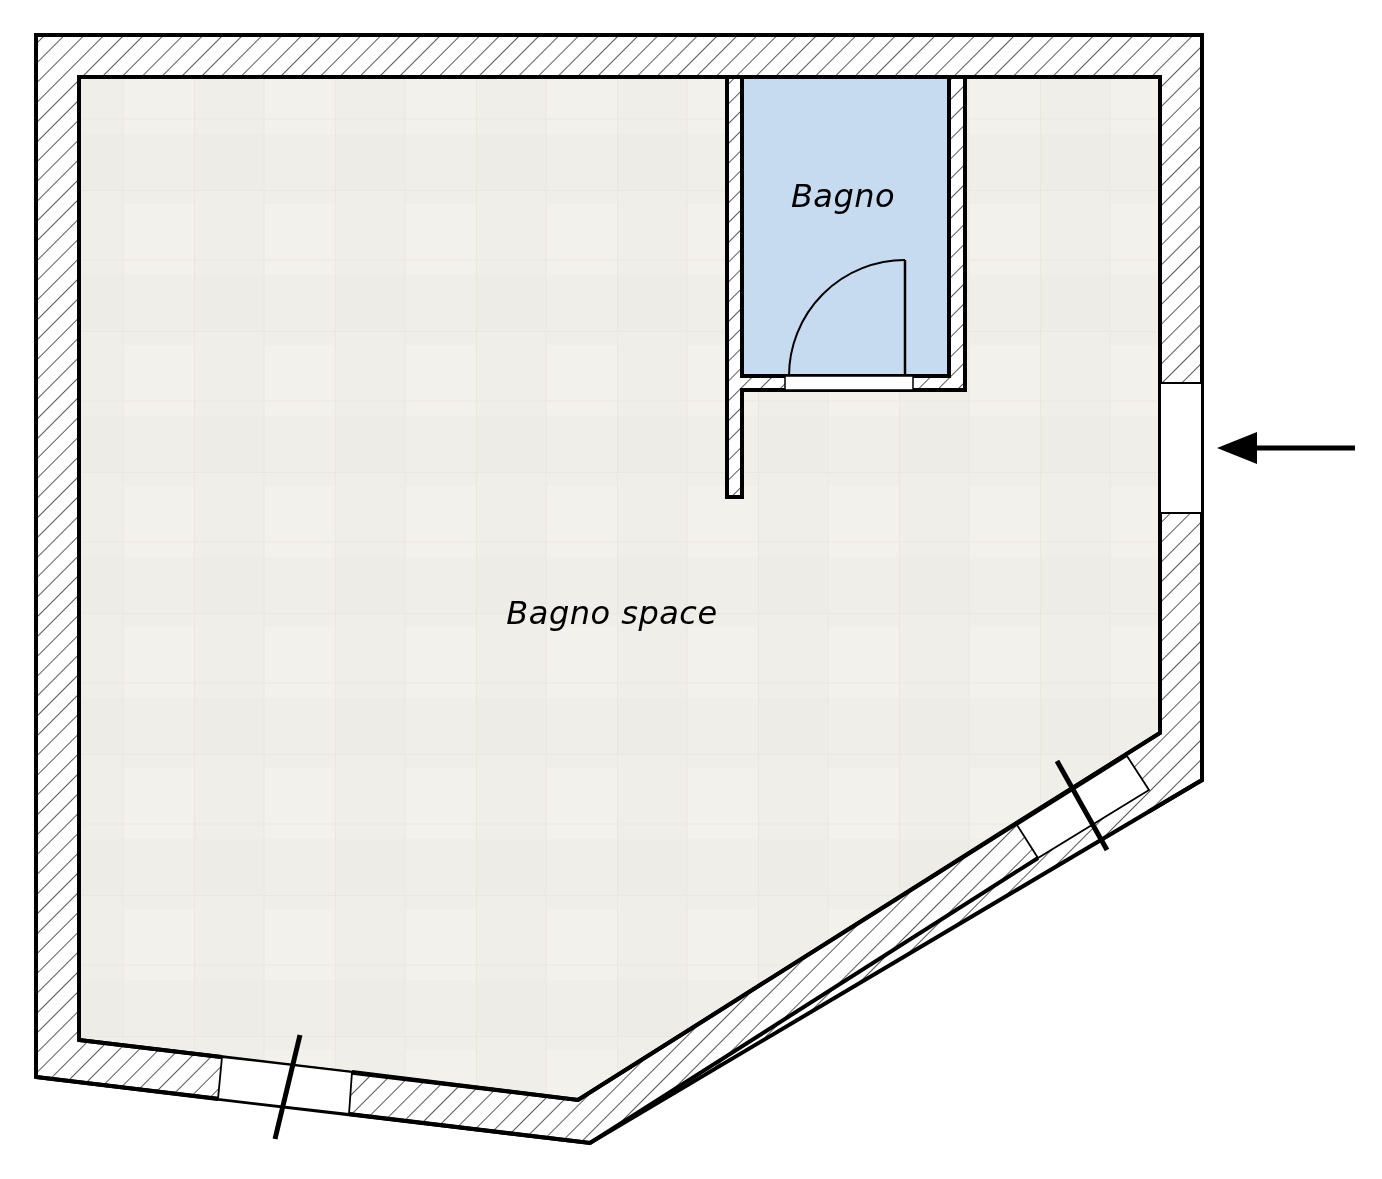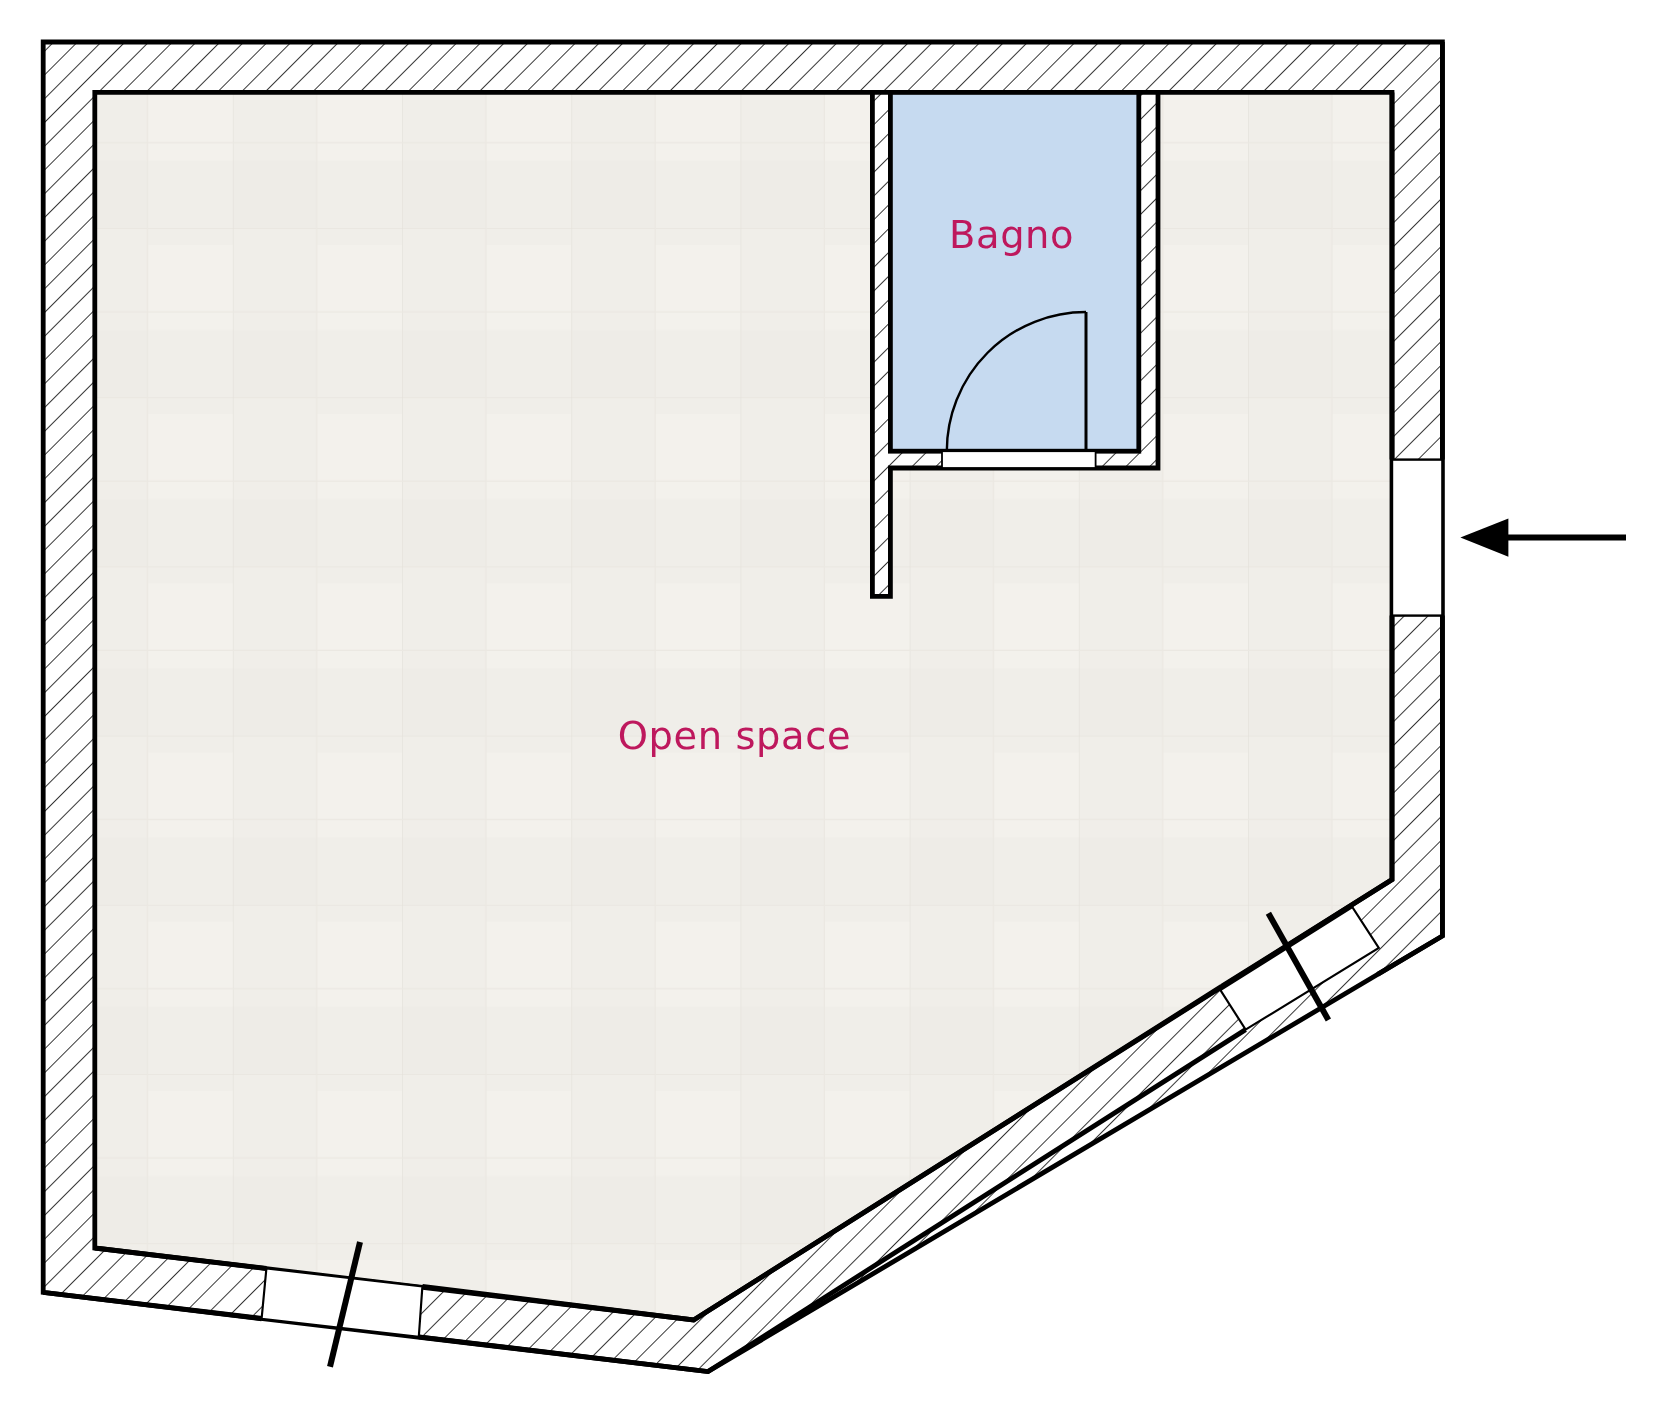--- a/index.html
+++ b/index.html
@@ -1,24 +1,25 @@
 <!DOCTYPE html>
 <html><head>
 <meta charset="utf-8">
 <style>
   html, body { margin: 0; padding: 0; background: #ffffff; }
   body { width: 1382px; height: 1179px; position: relative; overflow: hidden; }
   #plan { position: absolute; left: 0; top: 0; }
   .room-label {
     position: absolute;
     font-family: "DejaVu Sans", sans-serif;
-    color: #be185d;
+    color: #000000;
     white-space: nowrap;
     transform: translate(-50%, -50%);
     letter-spacing: 0.5px;
+    font-style: italic;
   }
   .room-label.big { font-size: 32px; }
 </style>
 </head>
 <body>
 
 <svg id="plan" width="1382" height="1179" viewBox="0 0 1382 1179" xmlns="http://www.w3.org/2000/svg">
   <defs>
     <pattern id="hatch" patternUnits="userSpaceOnUse" width="14" height="14" patternTransform="rotate(45)">
       <rect width="14" height="14" fill="#ffffff"></rect>
@@ -81,14 +82,14 @@
     <polyline points="1160,513 1160,733 1018,822"></polyline>
     <polyline points="1202,35 1202,383"></polyline>
     <polyline points="1202,513 1202,780 1148,812"></polyline>
     <polyline points="79,1040 222,1057"></polyline>
     <polyline points="352,1072 578,1100 1018,822"></polyline>
     <polyline points="36,1077 218,1099"></polyline>
     <polyline points="349,1114 590,1143 1038,858"></polyline>
   </g>
 </svg>
 
-<div class="room-label big" style="left:612px; top:613px;">Open space</div>
+<div class="room-label big" style="left:612px; top:613px;">Bagno space</div>
 <div class="room-label big" style="left:843px; top:196px;">Bagno</div>
 
 </body></html>

